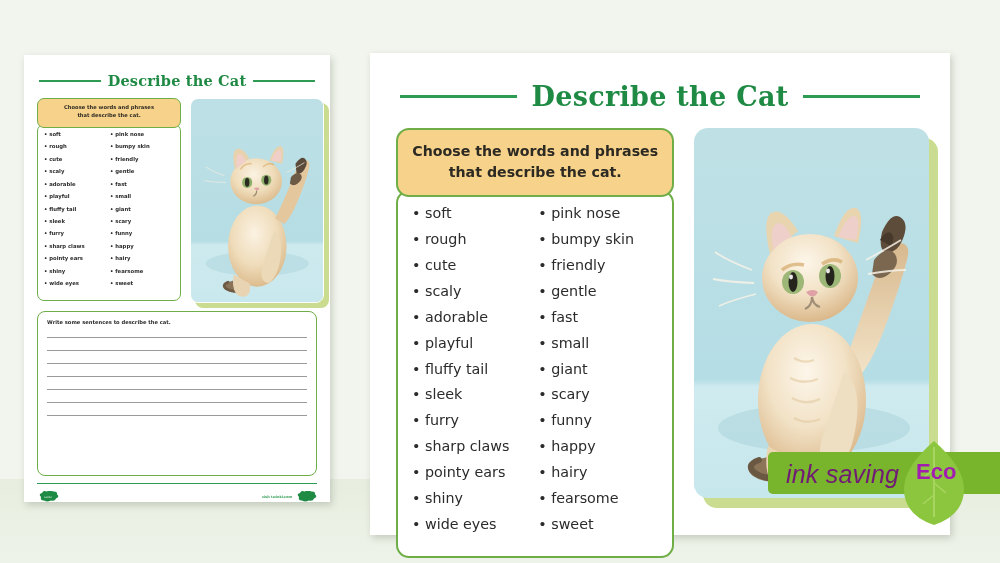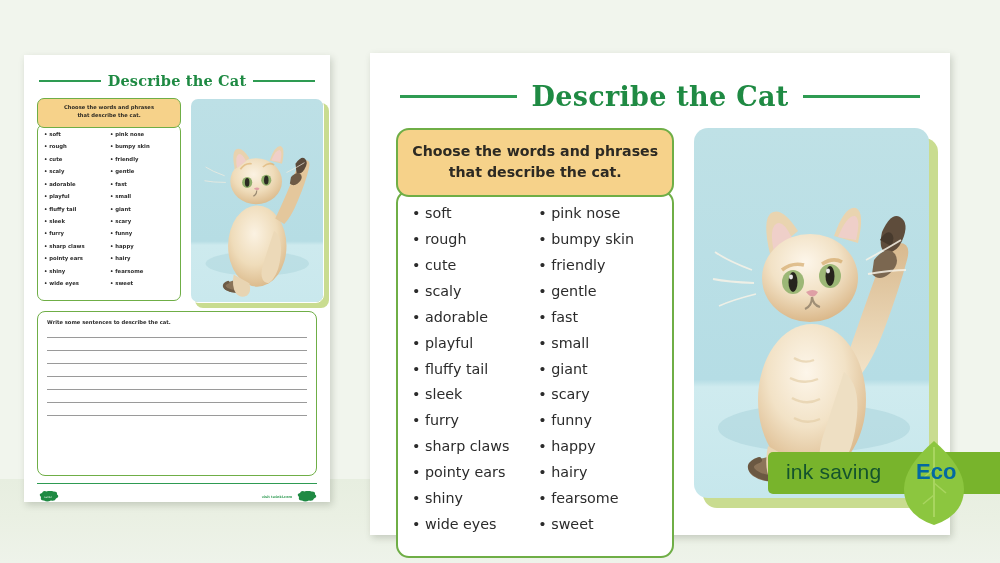--- a/index.html
+++ b/index.html
@@ -155,27 +155,27 @@
     position: absolute; left: 768px; top: 452px; width: 232px; height: 42px;
     z-index: 40;
   }
   .eco-bar {
     position: absolute; left: 0; top: 0; width: 232px; height: 42px;
     background: #78b42c; border-radius: 5px 0 0 5px;
   }
   .eco-text {
     position: absolute; left: 18px; top: 8px;
     font-family: "Liberation Sans", sans-serif;
-    font-size: 21px; color: #14532d; letter-spacing: .2px;
+    font-size: 25px; color: #701a75; letter-spacing: .2px; font-style: italic;
   }
   .eco-leaf { position: absolute; left: 131px; top: -13px; width: 70px; height: 88px; }
   .eco-eco {
     position: absolute; left: 148px; top: 7px;
     font-family: "Liberation Sans", sans-serif;
-    font-weight: bold; font-size: 22px; color: #0369a1;
+    font-weight: bold; font-size: 22px; color: #a21caf;
   }
 </style>
 </head>
 <body>
 
 <div class="bg-top"></div>
 <div class="bg-band"></div>
 
 <div class="page thumb">
 

